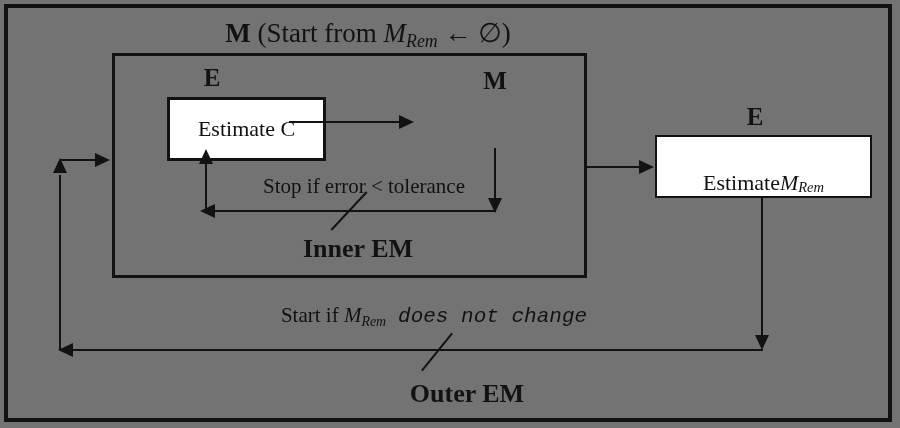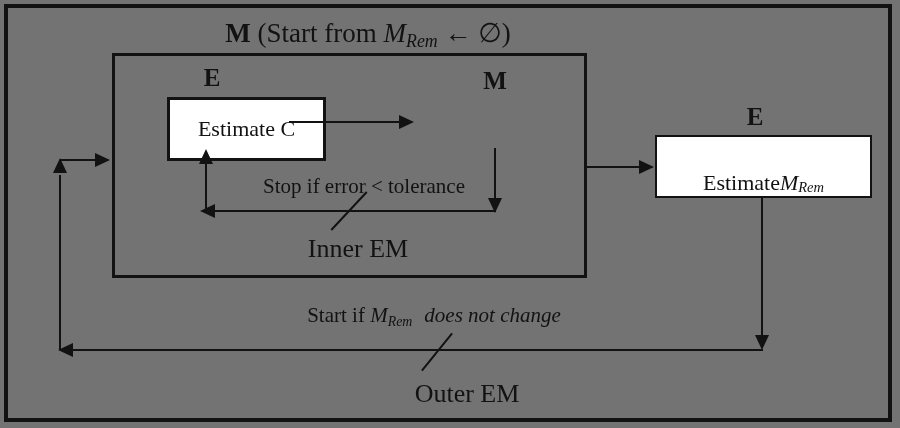--- a/index.html
+++ b/index.html
@@ -8,34 +8,34 @@
     font-family:"Liberation Serif","DejaVu Serif",serif;color:#121212;overflow:hidden;
   }
   .outer-frame{position:absolute;left:4px;top:4px;width:888px;height:418px;
     border:4px solid #121212;box-sizing:border-box;}
   .inner-frame{position:absolute;left:112px;top:53px;width:475px;height:225px;
     border:3px solid #121212;box-sizing:border-box;background:transparent;}
   .node{position:absolute;border:3px solid #121212;box-sizing:border-box;background:#fff;
     display:flex;align-items:center;justify-content:center;font-size:22px;white-space:nowrap;}
   .node-thin{border-width:2.5px;}
   .step-label{position:absolute;transform:translateX(-50%);font-weight:bold;font-size:25px;line-height:1;}
-  .caption{position:absolute;transform:translateX(-50%);font-weight:normal;font-size:26px;line-height:1;}
+  .caption{position:absolute;transform:translateX(-50%);font-weight:bold;font-size:26px;line-height:1;}
   .title{position:absolute;transform:translateX(-50%);font-size:27px;line-height:1;white-space:nowrap;}
   .cond-text{position:absolute;transform:translateX(-50%);font-size:21px;line-height:1.1;white-space:nowrap;}
   .line{position:absolute;background:#121212;}
   .slash{position:absolute;height:2px;background:#121212;}
   .ah{position:absolute;width:0;height:0;}
   .ah-r{border-top:7px solid transparent;border-bottom:7px solid transparent;border-left:15px solid #121212;}
   .ah-l{border-top:7px solid transparent;border-bottom:7px solid transparent;border-right:15px solid #121212;}
   .ah-u{border-left:7px solid transparent;border-right:7px solid transparent;border-bottom:15px solid #121212;}
   .ah-d{border-left:7px solid transparent;border-right:7px solid transparent;border-top:15px solid #121212;}
   .it{font-style:italic;}
   .bold{font-weight:bold;}
   .sub{font-style:italic;font-size:0.66em;vertical-align:-0.28em;}
-  .gap{margin-left:12px;}
+  .gap{margin-left:12px;font-family:Liberation Mono, monospace;}
 </style>
 </head>
 <body>
 
 <div class="canvas">
 
   <div class="outer-frame"></div>
 
   <div class="title" style="left:368px;top:20px;">
     <span class="bold">M</span><span> (Start from </span><span class="it">M</span><span class="sub">Rem</span><span> ← ∅)</span>

